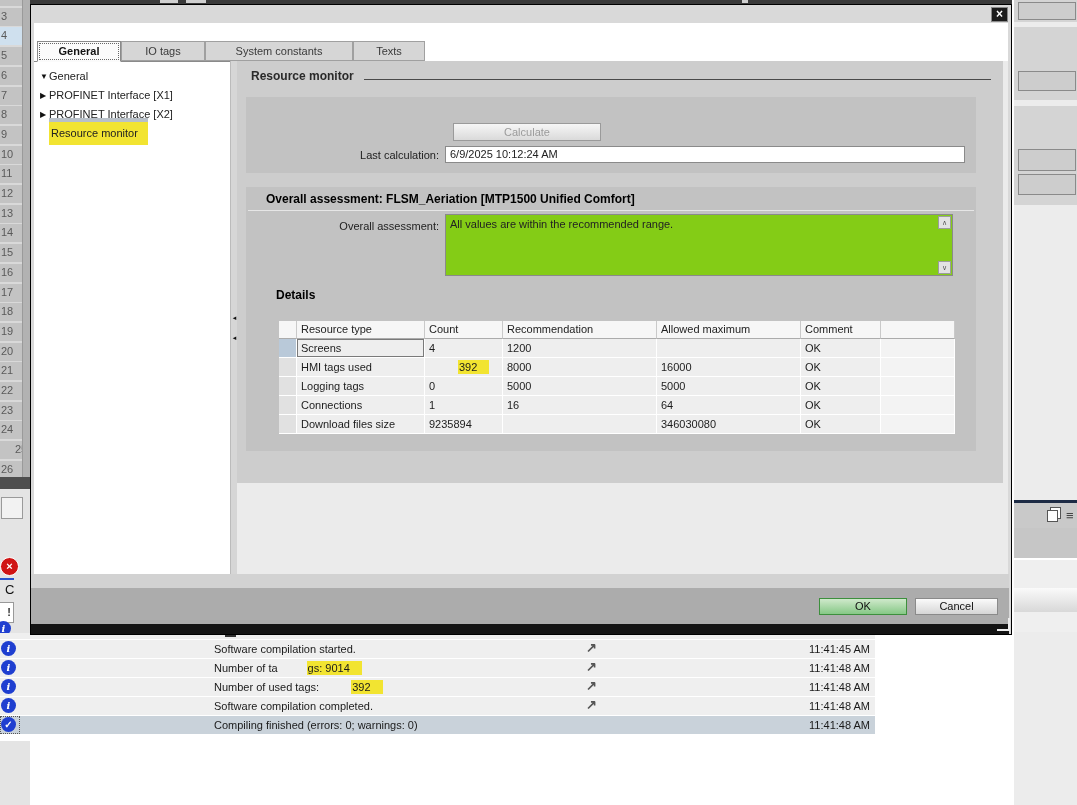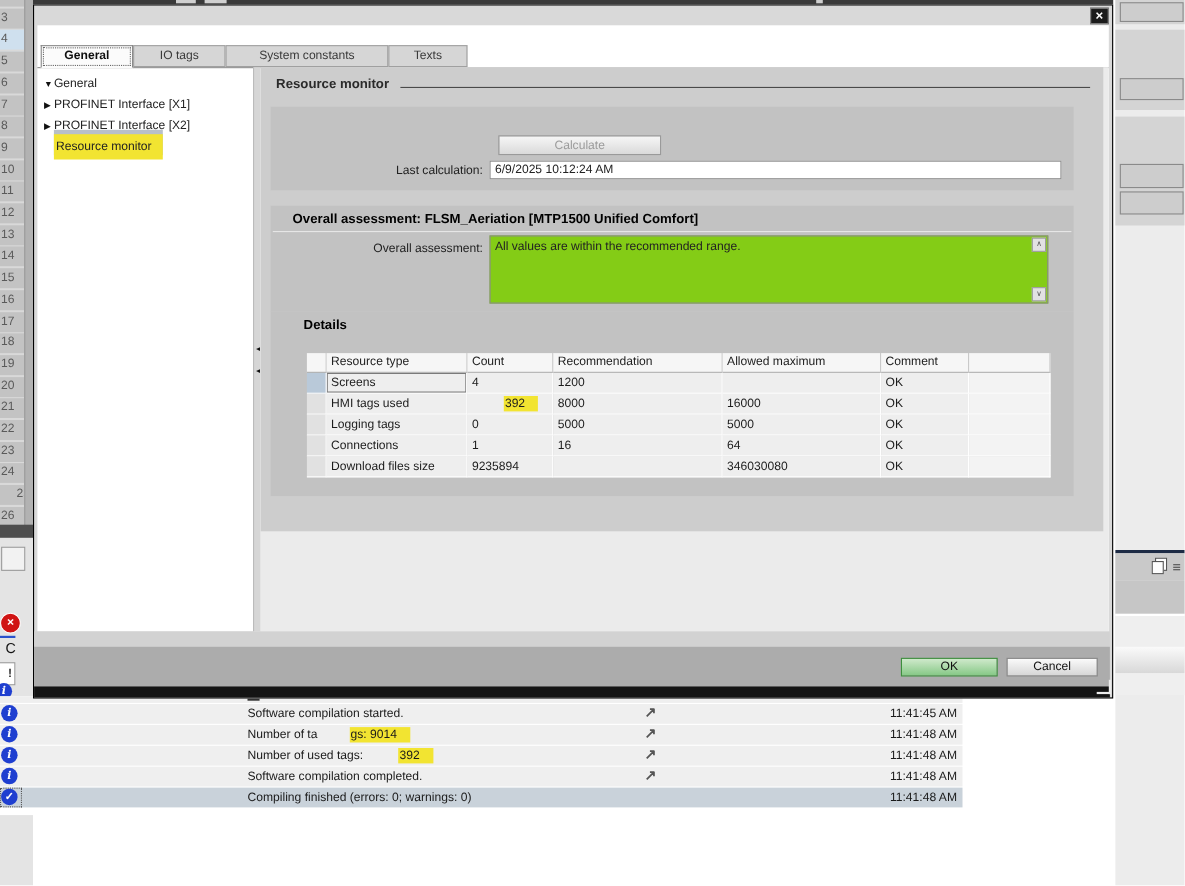--- a/index.html
+++ b/index.html
@@ -45,21 +45,21 @@
   #log{left:0;top:633px;width:875px;height:108px;background:#fff;}
   #log-cutrow{position:absolute;left:0;top:0;width:875px;height:6px;background:#efefef;}
   #log-cut-dash{position:absolute;left:225px;top:2px;width:11px;height:2px;background:#333;}
   #log-rows{position:absolute;left:0;top:7px;width:875px;}
   .logrow{position:relative;width:875px;height:18px;margin-bottom:1px;background:#efefef;}
   .logrow.selected{background:#c9d2da;}
   .iconbox{position:absolute;left:0;top:0;width:20px;height:18px;}
   .logrow.selected .iconbox{outline:1px dotted #555;outline-offset:-1px;}
   .log-ic{position:absolute;left:1px;top:1px;width:15px;height:15px;background:#1f3fd0;font-size:10px;line-height:15px;}
   .log-ic.info{font-family:"DejaVu Serif",serif;font-style:italic;}
-  .log-desc{position:absolute;left:225px;top:1px;line-height:16px;color:#1a1a1a;white-space:pre;}
+  .log-desc{position:absolute;left:214px;top:1px;line-height:16px;color:#1a1a1a;white-space:pre;}
   .mark{background:#f2e431;padding:1px 12px 1px 1px;margin-left:29px;}
   .mark:empty{display:none;}
   .log-arrow{position:absolute;left:586px;top:0;font-size:13px;font-weight:bold;color:#555;}
   .log-time{position:absolute;right:5px;top:1px;line-height:16px;color:#1a1a1a;}
 
   
   #dialog{left:30px;top:4px;width:980px;height:629px;background:#d9d9d9;border:1px solid #000;}
   #titlebar{position:absolute;left:0;top:0;width:100%;height:18px;
             background:linear-gradient(#8a8a8a,#2e2e2e 35%,#000 75%);
             color:#fff;font-weight:bold;font-size:12px;line-height:18px;padding-left:8px;box-sizing:border-box;}

